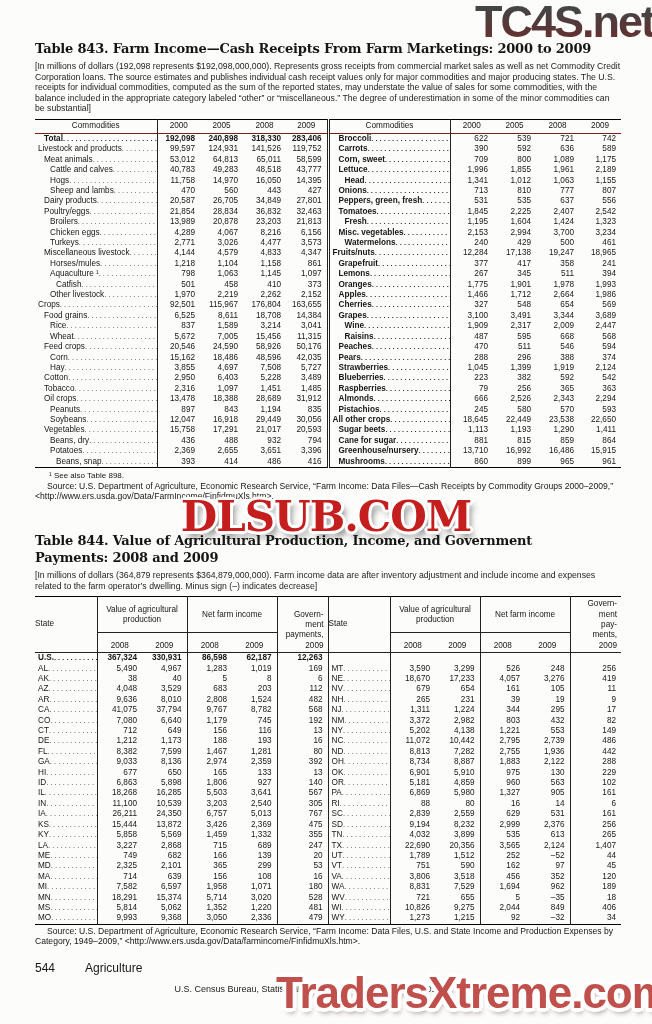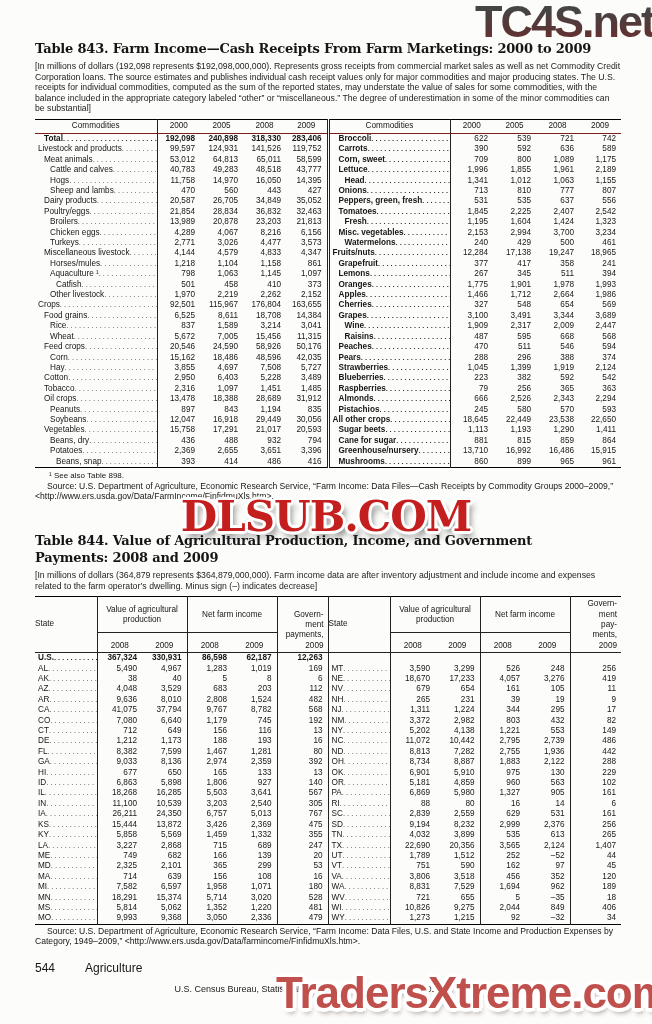--- a/index.html
+++ b/index.html
@@ -258,21 +258,21 @@
         <tr>
           <td class="lbl-cell bR">
             <div class="lw">
               <span class="lbl ind1">Dairy products</span>
               <span class="dots"></span>
             </div>
           </td>
           <td class="num">20,587</td>
           <td class="num">26,705</td>
           <td class="num">34,849</td>
-          <td class="num">35,052</td>
+          <td class="num">27,801</td>
           <td class="lbl-cell bR half2">
             <div class="lw">
               <span class="lbl ind1">Peppers, green, fresh</span>
               <span class="dots"></span>
             </div>
           </td>
           <td class="num">531</td>
           <td class="num">535</td>
           <td class="num">637</td>
           <td class="num">556</td>

